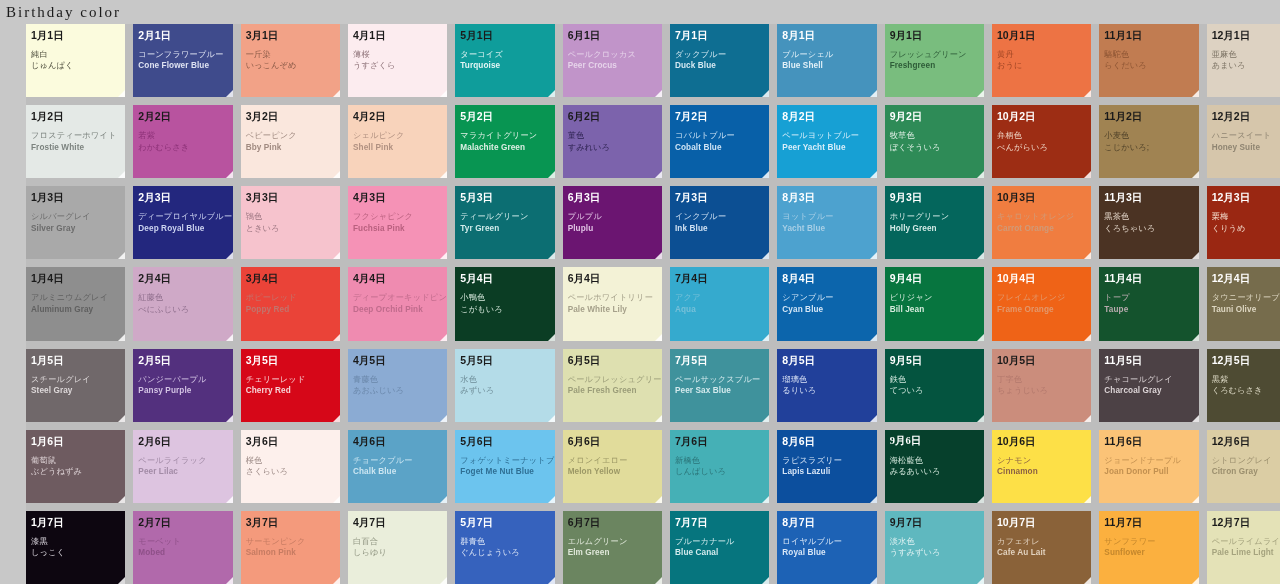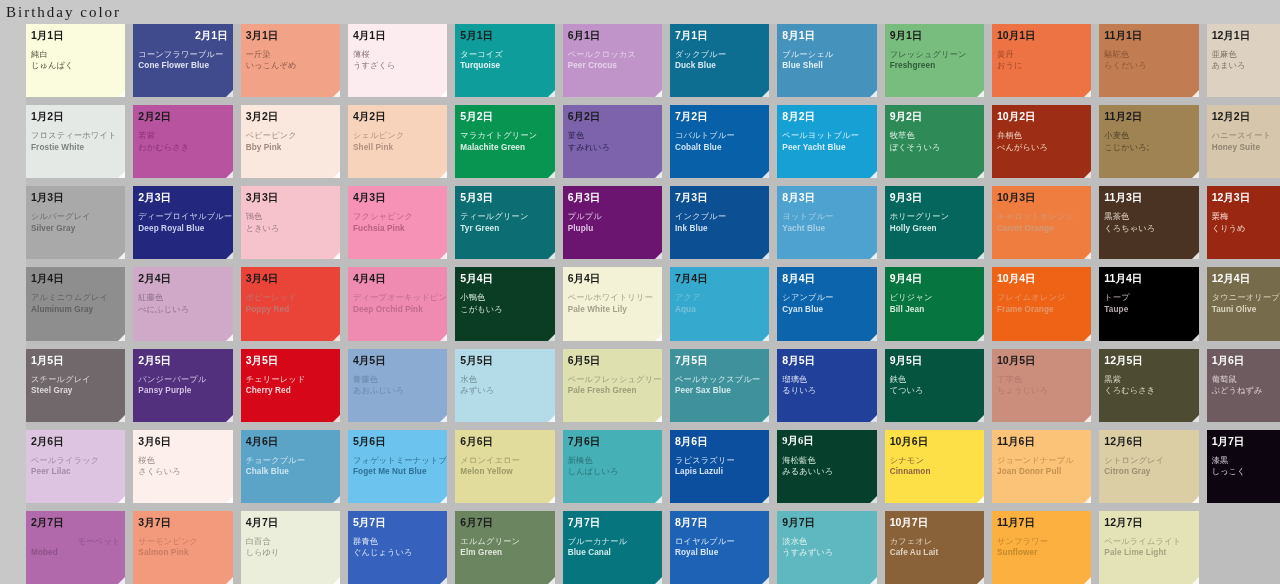--- a/index.html
+++ b/index.html
@@ -81,21 +81,21 @@
 <div id="grid">
     <div class="cell" style="background: rgb(251, 251, 221);">
       <div class="date" style="color: rgb(26, 26, 26);">1月1日</div>
       <div class="names">
         <div class="name-ja" style="color: rgb(74, 74, 58);">純白</div>
         <div class="name-en" style="font-weight: normal; color: rgb(74, 74, 58);">じゅんぱく</div>
       </div>
       <span class="fold"></span>
     </div>
     <div class="cell" style="background: rgb(63, 75, 140);">
-      <div class="date" style="color: rgb(255, 255, 255); text-align: right;">2月1日</div>
+      <div class="date" style="color: rgb(255, 255, 255);">2月1日</div>
       <div class="names">
         <div class="name-ja" style="color: rgb(223, 227, 242);">コーンフラワーブルー</div>
         <div class="name-en" style="color: rgb(223, 227, 242);">Cone Flower Blue</div>
       </div>
       <span class="fold"></span>
     </div>
     <div class="cell" style="background: rgb(242, 162, 135);">
       <div class="date" style="color: rgb(26, 26, 26);">3月1日</div>
       <div class="names">
         <div class="name-ja" style="color: rgb(138, 90, 71);">一斤染</div>
@@ -440,21 +440,21 @@
       <span class="fold"></span>
     </div>
     <div class="cell" style="background: rgb(239, 99, 23);">
       <div class="date" style="color: rgb(255, 255, 255);">10月4日</div>
       <div class="names">
         <div class="name-ja" style="color: rgb(226, 152, 108);">フレイムオレンジ</div>
         <div class="name-en" style="color: rgb(226, 152, 108);">Frame Orange</div>
       </div>
       <span class="fold"></span>
     </div>
-    <div class="cell" style="background: #000000;">
+    <div class="cell" style="background: #14532d;">
       <div class="date" style="color: rgb(255, 255, 255);">11月4日</div>
       <div class="names">
         <div class="name-ja" style="color: rgb(184, 171, 174);">トープ</div>
         <div class="name-en" style="color: rgb(184, 171, 174);">Taupe</div>
       </div>
       <span class="fold"></span>
     </div>
     <div class="cell" style="background: rgb(118, 108, 76);">
       <div class="date" style="color: rgb(255, 255, 255);">12月4日</div>
       <div class="names">
@@ -536,20 +536,28 @@
       <span class="fold"></span>
     </div>
     <div class="cell" style="background: rgb(203, 141, 124);">
       <div class="date" style="color: rgb(26, 26, 26);">10月5日</div>
       <div class="names">
         <div class="name-ja" style="color: rgb(178, 120, 108);">丁字色</div>
         <div class="name-en" style="font-weight: normal; color: rgb(178, 120, 108);">ちょうじいろ</div>
       </div>
       <span class="fold"></span>
     </div>
+    <div class="cell" style="background: rgb(76, 65, 69);">
+      <div class="date" style="color: rgb(255, 255, 255);">11月5日</div>
+      <div class="names">
+        <div class="name-ja" style="color: rgb(220, 212, 214);">チャコールグレイ</div>
+        <div class="name-en" style="color: rgb(220, 212, 214);">Charcoal Gray</div>
+      </div>
+      <span class="fold"></span>
+    </div>
     <div class="cell" style="background: rgb(78, 75, 51);">
       <div class="date" style="color: rgb(255, 255, 255);">12月5日</div>
       <div class="names">
         <div class="name-ja" style="color: rgb(220, 216, 196);">黒紫</div>
         <div class="name-en" style="font-weight: normal; color: rgb(220, 216, 196);">くろむらさき</div>
       </div>
       <span class="fold"></span>
     </div>
     <div class="cell" style="background: rgb(110, 91, 96);">
       <div class="date" style="color: rgb(255, 255, 255);">1月6日</div>
@@ -651,21 +659,21 @@
       <div class="date" style="color: rgb(255, 255, 255);">1月7日</div>
       <div class="names">
         <div class="name-ja" style="color: rgb(217, 212, 220);">漆黒</div>
         <div class="name-en" style="font-weight: normal; color: rgb(217, 212, 220);">しっこく</div>
       </div>
       <span class="fold"></span>
     </div>
     <div class="cell" style="background: rgb(177, 105, 171);">
       <div class="date" style="color: rgb(26, 26, 26);">2月7日</div>
       <div class="names">
-        <div class="name-ja" style="color: rgb(142, 80, 136); text-align: right;">モーベット</div>
+        <div class="name-ja" style="color: rgb(142, 80, 136);">モーベット</div>
         <div class="name-en" style="color: rgb(142, 80, 136);">Mobed</div>
       </div>
       <span class="fold"></span>
     </div>
     <div class="cell" style="background: rgb(244, 154, 124);">
       <div class="date" style="color: rgb(26, 26, 26);">3月7日</div>
       <div class="names">
         <div class="name-ja" style="color: rgb(198, 123, 98);">サーモンピンク</div>
         <div class="name-en" style="color: rgb(198, 123, 98);">Salmon Pink</div>
       </div>

